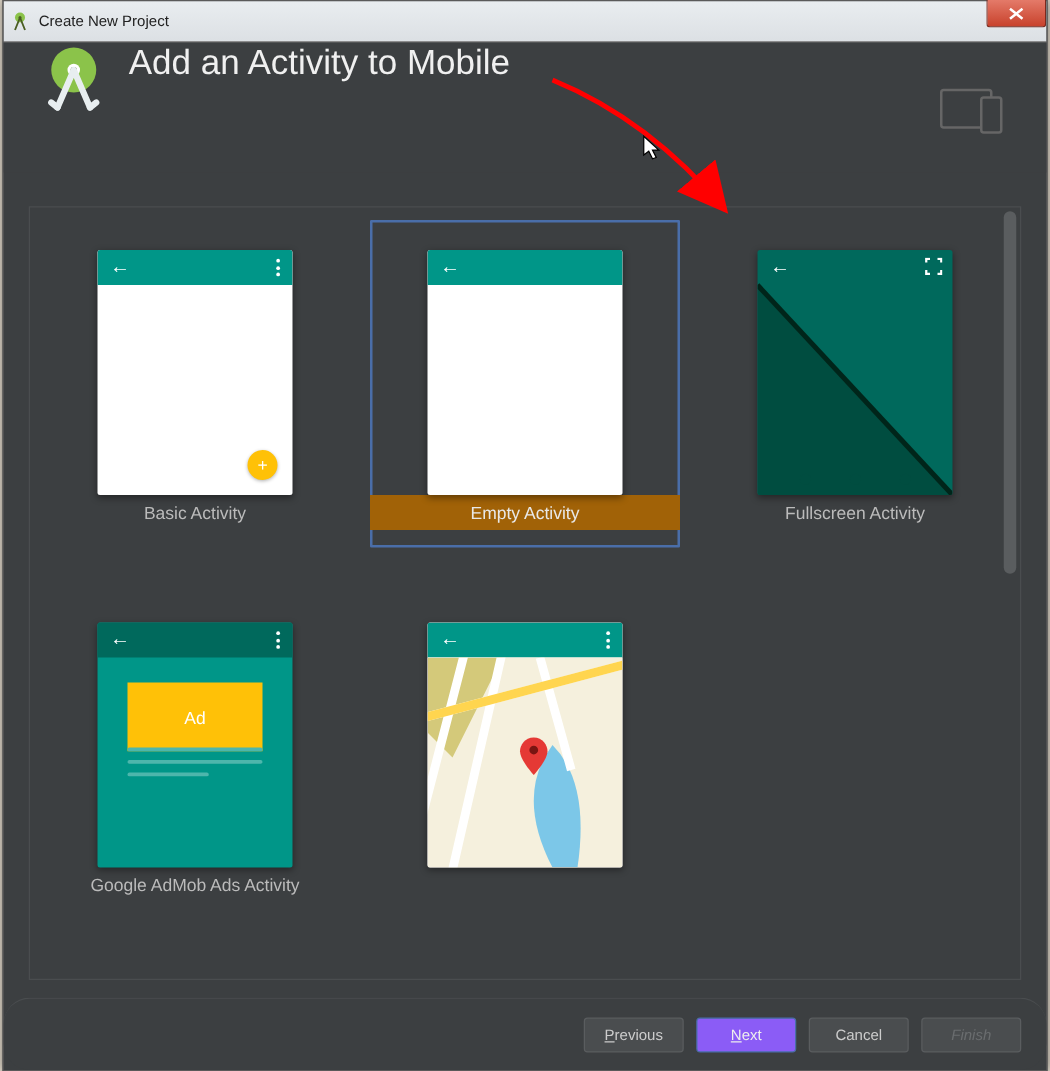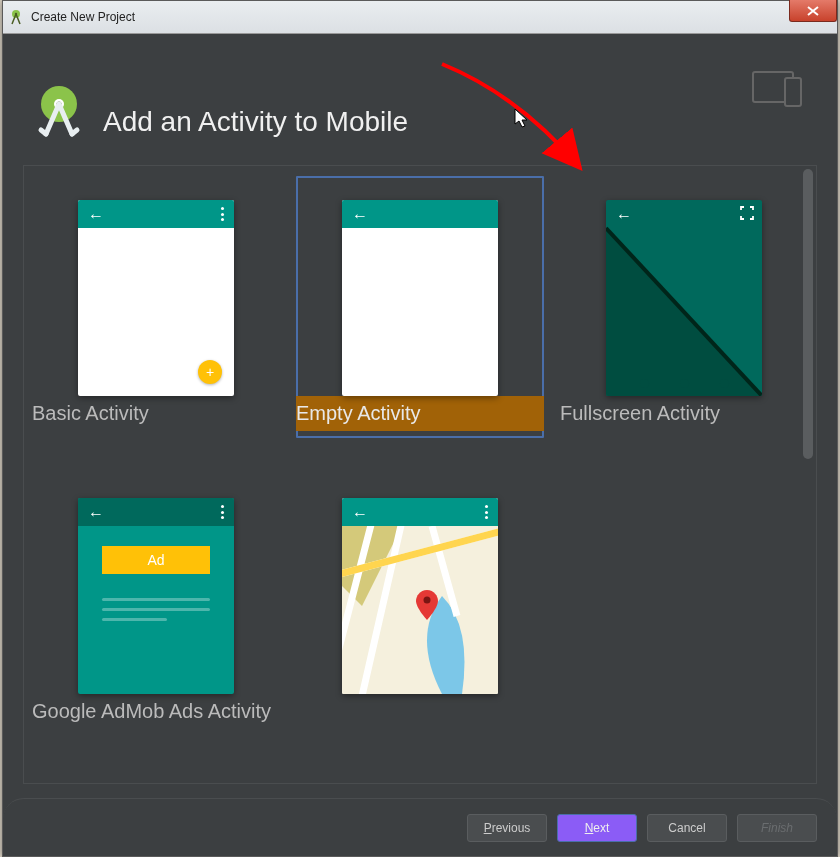--- a/index.html
+++ b/index.html
@@ -53,21 +53,21 @@
     justify-content: center;
     color: #fff;
     font-weight: bold;
     font-size: 13px;
     cursor: pointer;
   }
   .header {
     height: 104px;
     background: #3c3f41;
     display: flex;
-    align-items: flex-end;
+    align-items: flex-start;
     padding: 0 28px;
     position: relative;
   }
   .header .logo {
     width: 56px; height: 56px;
     margin-right: 16px;
   }
   .header h1 {
     color: #f0f0f0;
     font-size: 28px;
@@ -126,22 +126,23 @@
     width: 156px;
     height: 196px;
     background: #fff;
     border-radius: 2px;
     box-shadow: 0 2px 6px rgba(0,0,0,0.4);
     position: relative;
     overflow: hidden;
   }
   .cell-label {
     width: 248px;
+    text-align: center;
     color: #bbb;
-    font-size: 20px;
+    font-size: 14px;
     padding: 6px 0;
   }
   .cell.selected .cell-label {
     background: #a16207;
     color: #e8e8e8;
   }
   .no-act {
     display: flex;
     align-items: center;
     justify-content: center;
@@ -220,21 +221,21 @@
     background: #004d40;
     border-radius: 50%;
   }
   
   .thumb.admob {
     background: #009688;
   }
   .thumb.admob .adbox {
     position: absolute;
     top: 48px; left: 24px; right: 24px;
-    height: 28px;
+    height: 55px;
     background: #ffc107;
     display: flex;
     align-items: center;
     justify-content: center;
     color: #fff;
     font-size: 14px;
     font-weight: 500;
   }
   .thumb.admob .lines {
     position: absolute;

